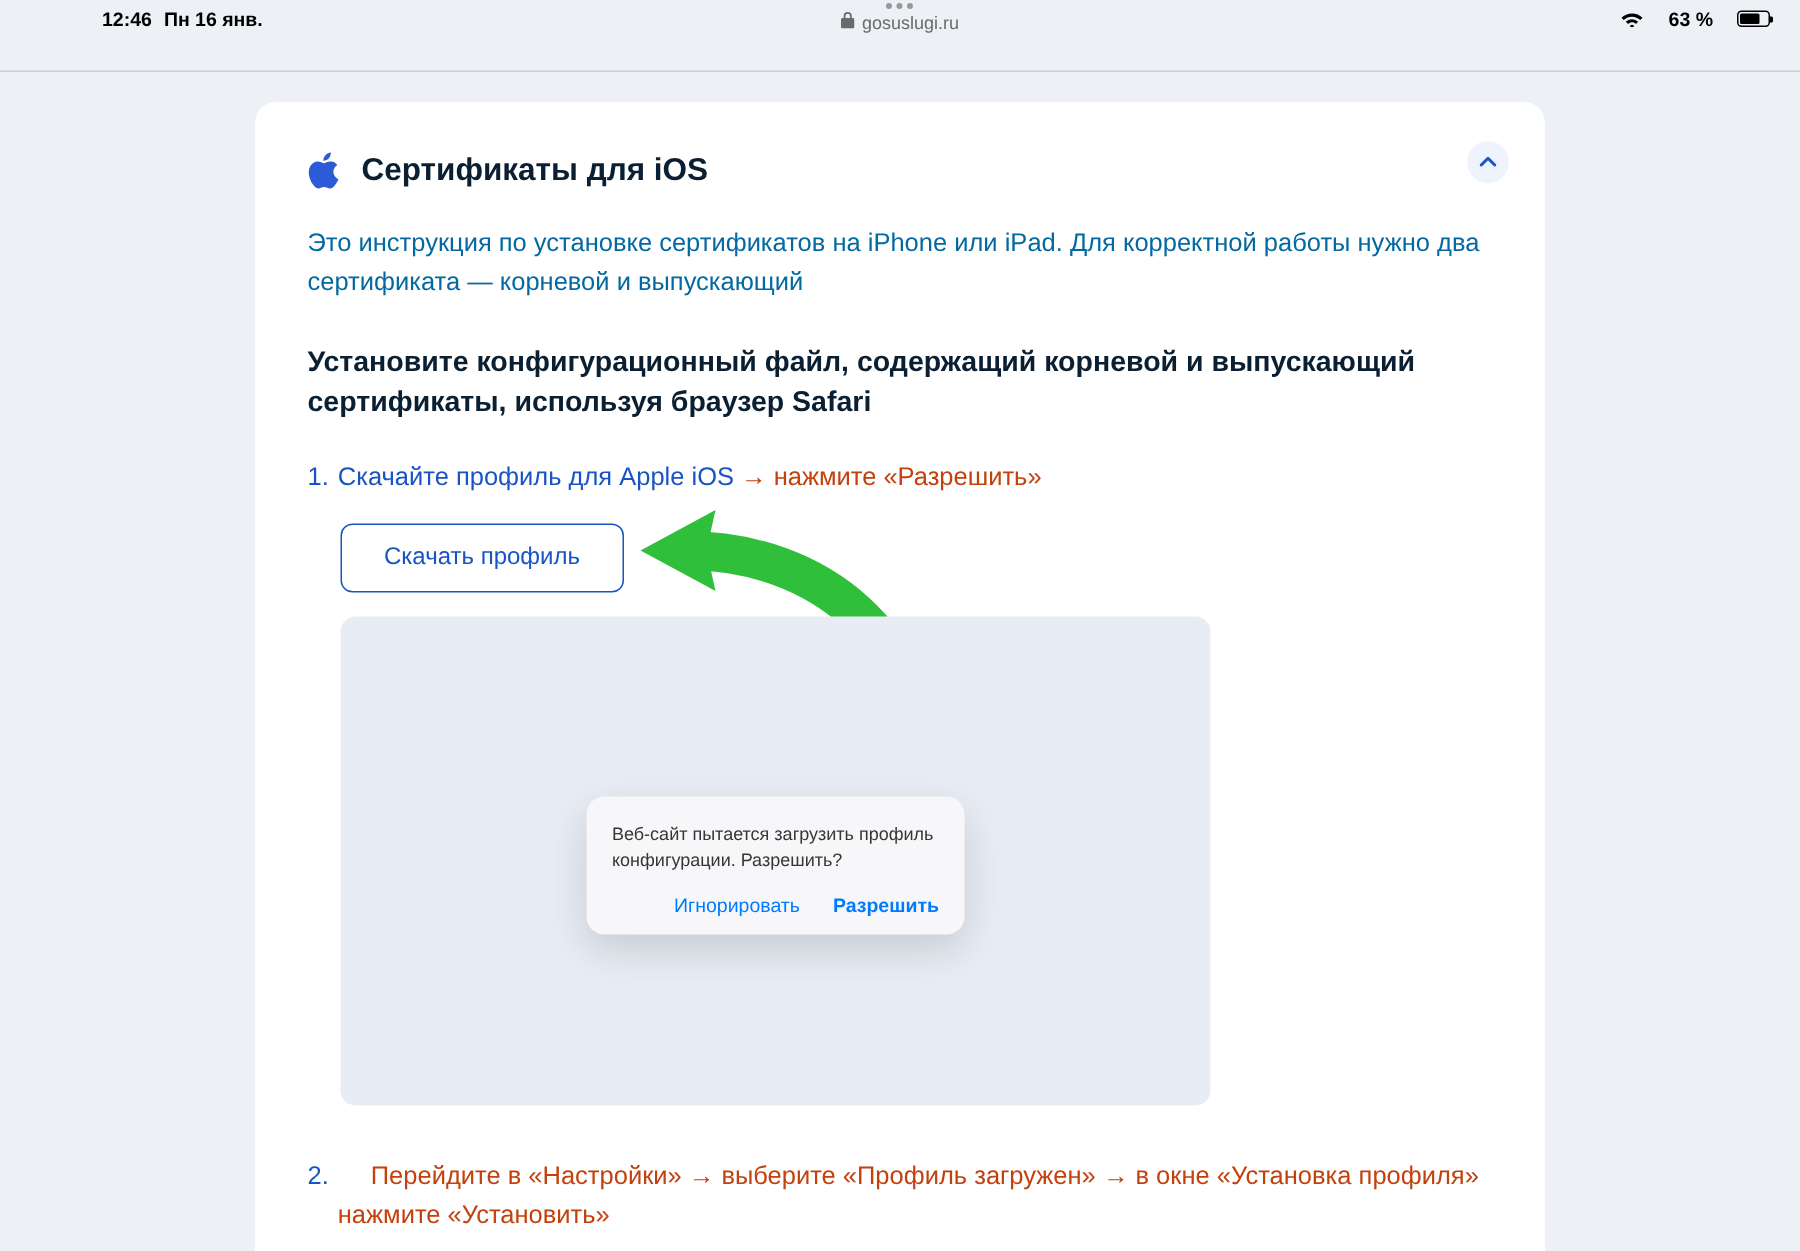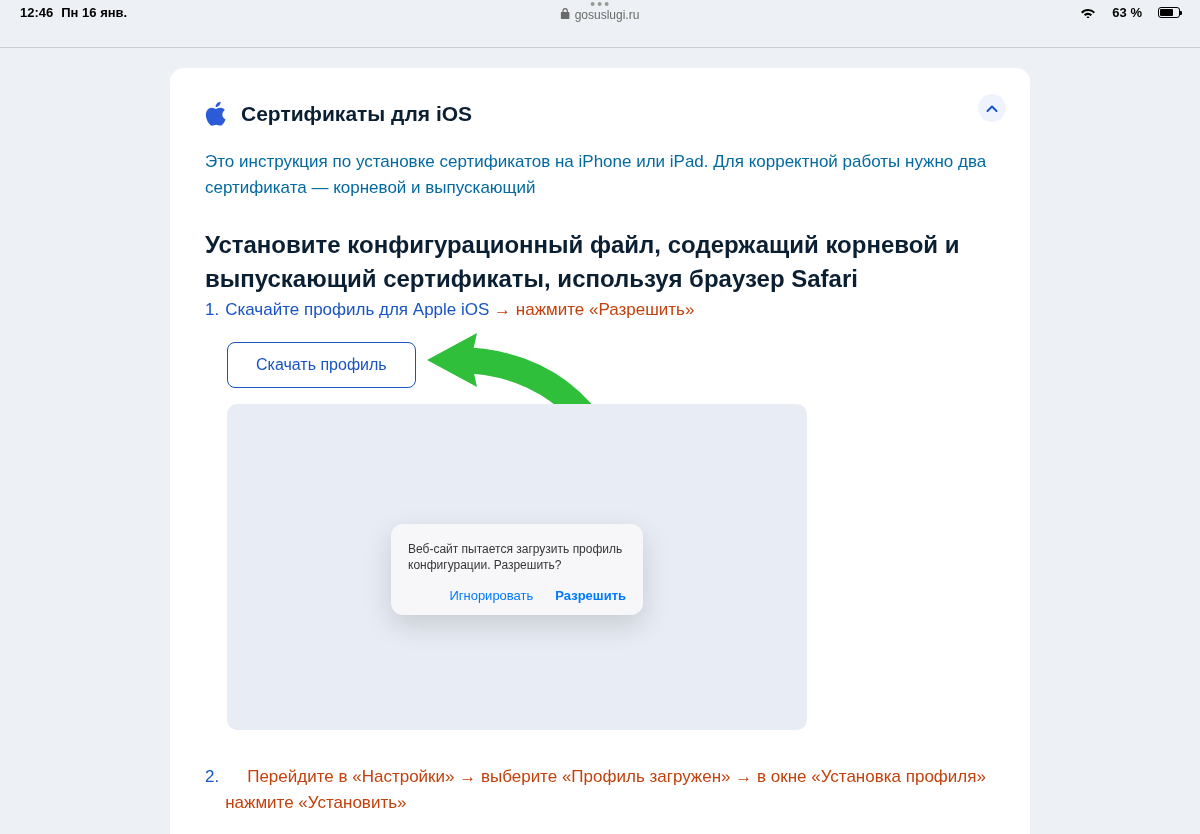--- a/index.html
+++ b/index.html
@@ -15,21 +15,21 @@
     .status-bar {
       height: 24px;
       display: flex;
       align-items: center;
       padding: 0 20px;
       font-size: 13px;
       font-weight: 600;
       color: #000;
       background: #edf0f5;
     }
-    .status-left { display: flex; gap: 8px; align-items: flex-start; }
+    .status-left { display: flex; gap: 8px; align-items: flex-start; margin-left: 48px; }
     .status-center {
       position: absolute;
       left: 50%;
       transform: translateX(-50%);
       text-align: center;
       display: flex;
       flex-direction: column;
       align-items: center;
       gap: 2px;
     }
@@ -121,24 +121,25 @@
       justify-content: center;
       cursor: pointer;
     }
     .card-intro {
       font-size: 17px;
       color: #0369a1;
       line-height: 1.55;
       margin-bottom: 26px;
     }
     .card-subtitle {
-      font-size: 24px;
+      font-size: 19px;
       font-weight: 700;
       color: #0b1f33;
       line-height: 1.45;
+      margin-bottom: 22px;
     }
     .step {
       display: flex;
       gap: 6px;
       font-size: 17px;
       line-height: 1.55;
       margin-bottom: 12px;
     }
     .step-num { color: #1854c4; font-weight: 400; }
     .step-link { color: #1854c4; text-decoration: none; cursor: pointer; }

